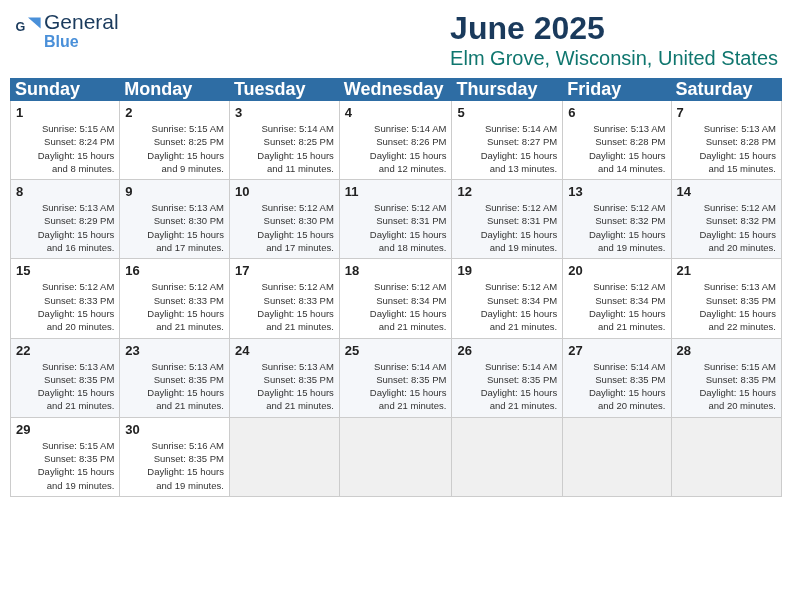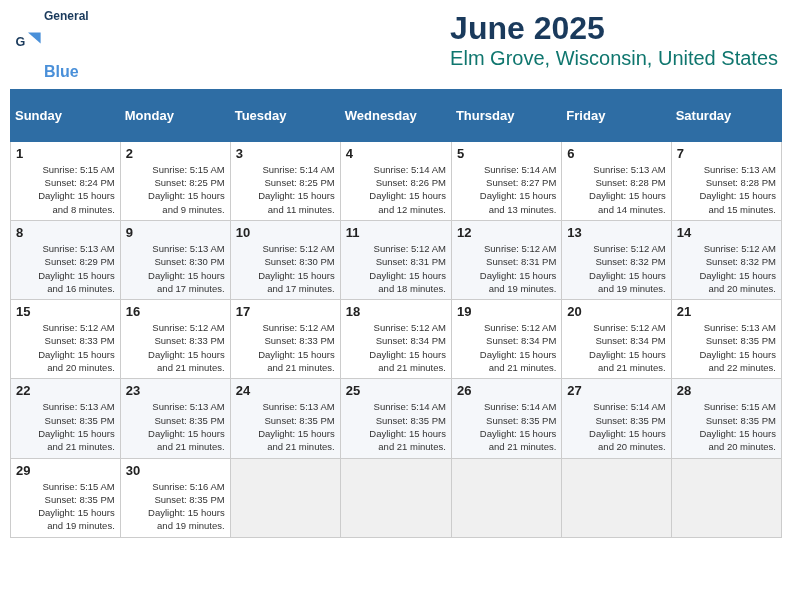--- a/index.html
+++ b/index.html
@@ -39,23 +39,23 @@
       color: #0f766e;
     }
     .calendar {
       width: 100%;
       border-collapse: collapse;
       border: 1px solid #bbb;
     }
     .calendar th {
       background-color: #2e6da4;
       color: #fff;
-      font-size: 13px;
+      font-size: 18px;
       font-weight: bold;
-      padding: 18px 4px;
+      padding: 0 4px;
       text-align: left;
       border: 1px solid #2e6da4;
     }
     .calendar td {
       vertical-align: top;
       padding: 4px 5px;
       font-size: 10px;
       color: #333;
       border: 1px solid #ccc;
       width: 113px;
@@ -88,24 +88,24 @@
 <div class="header-area">
   <div class="logo">
     <svg class="logo-icon" viewBox="0 0 40 40">
       <rect x="0" y="0" width="40" height="40" fill="white"></rect>
 
       <text x="2" y="22" font-size="18" font-weight="bold" fill="#1a3a5c">G</text>
 
       <polygon points="20,2 38,2 38,18" fill="#4a90d9"></polygon>
     </svg>
     <div>
-      <div style="font-size:12px;font-weight:bold;color:#1a3a5c;line-height:1.1;">
+      <div style="font-size:21px;font-weight:normal;color:#1a3a5c;line-height:1.1;">
         <span style="color:#1a3a5c;">General</span>
       </div>
-      <div style="font-size:16px;font-weight:bold;color:#4a90d9;line-height:1.1;margin-top:40px;">Blue</div>
+      <div style="font-size:16px;font-weight:bold;color:#4a90d9;line-height:1.1;">Blue</div>
     </div>
   </div>
   <div class="title-area">
     <div class="month-title">June 2025</div>
     <div class="location">Elm Grove, Wisconsin, United States</div>
   </div>
 </div>
 
 <table class="calendar">
   <thead>

